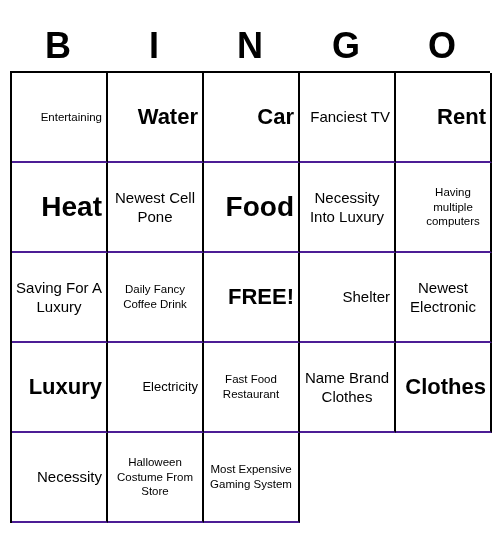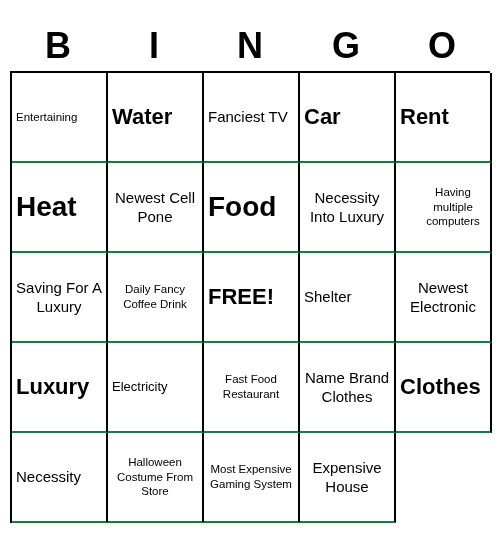--- a/index.html
+++ b/index.html
@@ -43,26 +43,26 @@
     .bingo-grid {
       display: grid;
       grid-template-columns: repeat(5, 1fr);
       border-left: 2px solid #000;
       border-top: 2px solid #000;
       width: 100%;
     }
 
     .bingo-cell {
       border-right: 2px solid #000;
-      border-bottom: 2px solid #15803d;
+      border-bottom: 2px solid #4c1d95;
       width: 96px;
       min-height: 90px;
       display: flex;
       align-items: center;
-      justify-content: flex-start;
+      justify-content: flex-end;
       text-align: center;
       padding: 4px;
       font-family: Arial, sans-serif;
     }
 
     .bingo-cell .cell-text {
       font-size: 13px;
       line-height: 1.3;
     }
   </style>
@@ -78,24 +78,24 @@
       <div class="bingo-header-cell">O</div>
     </div>
   <div class="bingo-grid">
   <div class="bingo-cell">
         <span class="cell-text" style="font-size: 11.5px;">Entertaining</span>
       </div>
       <div class="bingo-cell">
         <span class="cell-text" style="font-size: 22px; font-weight: bold;">Water</span>
       </div>
       <div class="bingo-cell">
-        <span class="cell-text" style="font-size: 15px; font-weight: normal;">Fanciest TV</span>
+        <span class="cell-text" style="font-size: 22px; font-weight: bold;">Car</span>
       </div>
       <div class="bingo-cell">
-        <span class="cell-text" style="font-size: 22px; font-weight: bold;">Car</span>
+        <span class="cell-text" style="font-size: 15px; font-weight: normal;">Fanciest TV</span>
       </div>
       <div class="bingo-cell">
         <span class="cell-text" style="font-size: 22px; font-weight: bold;">Rent</span>
       </div>
       <div class="bingo-cell">
         <span class="cell-text" style="font-size: 28px; font-weight: bold;">Heat</span>
       </div>
       <div class="bingo-cell">
         <span class="cell-text" style="font-size: 15px; font-weight: normal;">Newest Cell Pone</span>
       </div>
@@ -140,17 +140,14 @@
       </div>
       <div class="bingo-cell">
         <span class="cell-text" style="font-size: 15px; font-weight: normal;">Necessity</span>
       </div>
       <div class="bingo-cell">
         <span class="cell-text" style="font-size: 11.5px;">Halloween Costume From Store</span>
       </div>
       <div class="bingo-cell">
         <span class="cell-text" style="font-size: 11.5px;">Most Expensive Gaming System</span>
       </div>
-      <div class="bingo-cell">
-        <span class="cell-text" style="font-size: 15px; font-weight: normal;">Expensive House</span>
-      </div>
     </div>
 </div>
 
 </body></html>

